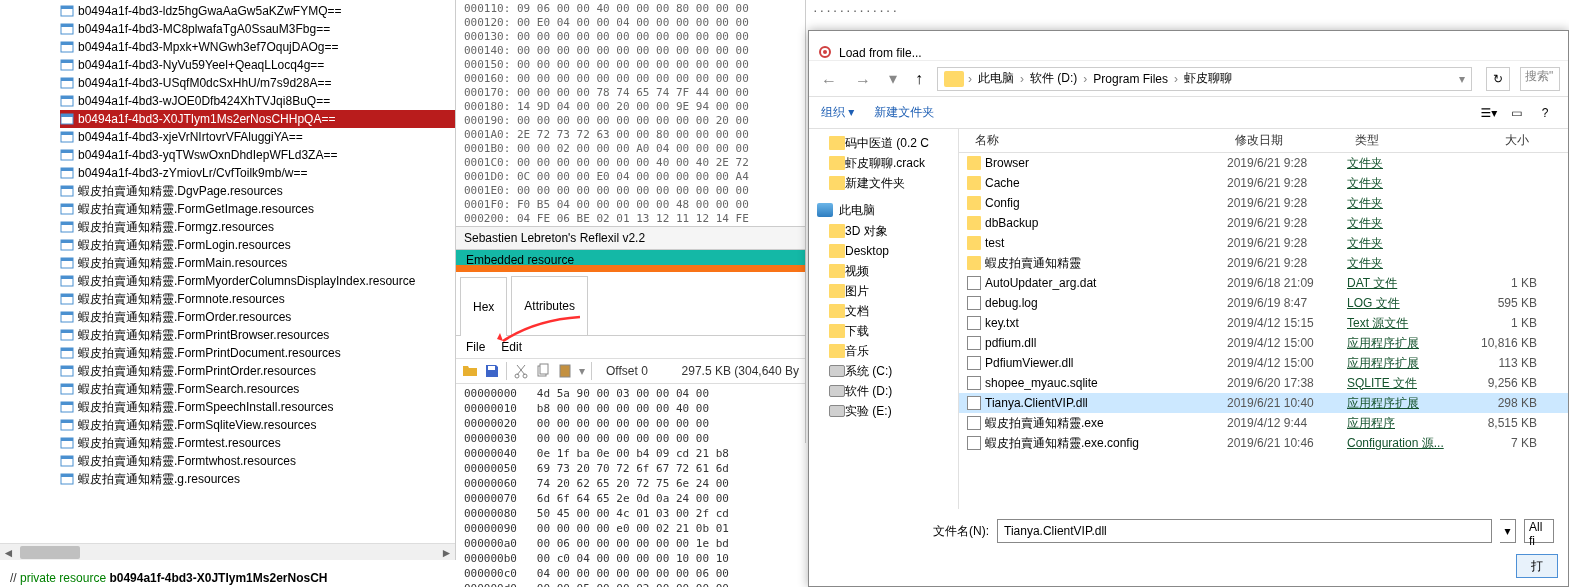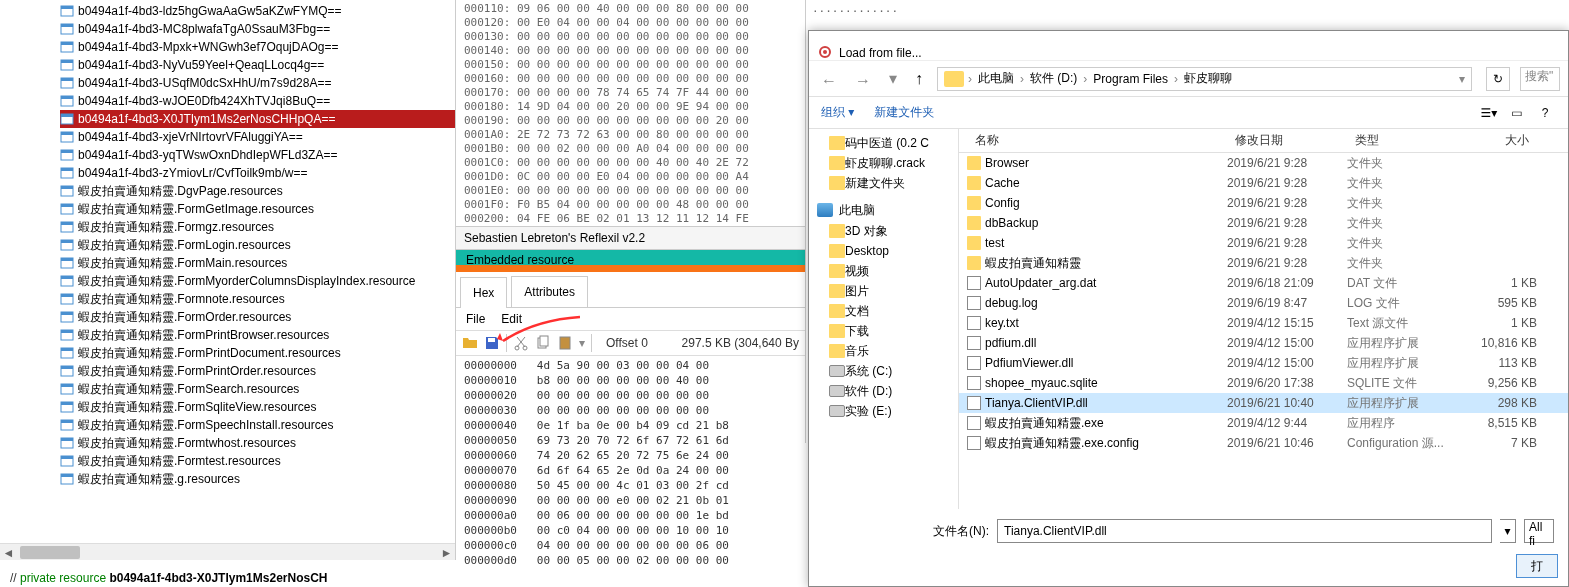--- a/index.html
+++ b/index.html
@@ -17,21 +17,21 @@
 .scroll-arrow{position:absolute;top:0;width:17px;height:17px;background:#f0f0f0;display:flex;align-items:center;justify-content:center;color:#666;}
 .bottom-text{position:absolute;bottom:2px;left:10px;font-size:13px;color:#333;}
 .bottom-text .priv{color:#008000;}
 .bottom-text .bold{font-weight:bold;color:#000;}
 
 .mid-panel{position:absolute;left:456px;top:0;width:350px;height:443px;border-right:1px solid #ccc;}
 .hex-top{height:226px;overflow:hidden;padding:2px 8px;font-family:Consolas,monospace;font-size:11px;color:#666;line-height:14px;white-space:pre;}
 .hex-header{height:24px;border-top:1px solid #ccc;border-bottom:1px solid #ccc;background:#f5f5f5;padding:4px 8px;font-size:12px;}
 .emb-header{height:22px;border-bottom:7px solid #f97316;padding:3px 10px;background:#14b8a6;}
 .tabs{display:flex;border-bottom:1px solid #ccc;margin-top:4px;}
-.tab{padding:8px 12px;border:1px solid #ccc;border-bottom:none;margin-left:4px;background:#fff;cursor:pointer;}
+.tab{padding:22px 12px;border:1px solid #ccc;border-bottom:none;margin-left:4px;background:#fff;cursor:pointer;}
 .tab.active{background:#fff;position:relative;top:1px;}
 .menu-row{display:flex;padding:4px 10px;gap:16px;}
 .menu-row span{cursor:pointer;}
 .toolbar{display:flex;align-items:center;padding:2px 6px;border-top:1px solid #ddd;border-bottom:1px solid #ddd;gap:6px;height:26px;}
 .tb-icon{width:16px;height:16px;cursor:pointer;}
 .tb-sep{width:1px;height:18px;background:#ccc;}
 .offset-txt{margin-left:8px;color:#333;}
 .hex-body{padding:2px 8px;font-family:Consolas,monospace;font-size:11px;color:#333;line-height:15px;white-space:pre;overflow:hidden;}
 
 .right-dots{position:absolute;left:810px;top:0;width:150px;height:30px;font-family:monospace;font-size:11px;color:#666;padding:2px;}
@@ -66,21 +66,21 @@
 .fl-header{display:flex;height:24px;border-bottom:1px solid #e0e0e0;align-items:center;padding-left:8px;}
 .fl-col{padding:0 8px;color:#333;cursor:pointer;}
 .fl-col.name{width:260px;}
 .fl-col.date{width:120px;}
 .fl-col.type{width:110px;}
 .fl-col.size{width:80px;text-align:right;}
 .fl-row{display:flex;height:20px;align-items:center;padding-left:8px;cursor:pointer;}
 .fl-row.selected{background:#cce8ff;}
 .fl-row .name{width:260px;display:flex;align-items:center;gap:4px;}
 .fl-row .date{width:120px;color:#555;}
-.fl-row .type{width:110px;color:#737373;}
+.fl-row .type{width:110px;color:#14532d;text-decoration:underline;}
 .fl-row .size{width:80px;text-align:right;color:#555;}
 .file-ico{width:14px;height:14px;flex-shrink:0;}
 .ico-folder{background:#ffd968;border-radius:1px;}
 .ico-file{background:#fff;border:1px solid #888;position:relative;}
 
 .dlg-footer{padding:10px 14px;display:flex;align-items:center;gap:8px;}
 .fn-label{margin-left:110px;}
 .fn-input{flex:1;height:24px;border:1px solid #888;padding:0 6px;}
 .fn-dd{width:16px;height:24px;border:1px solid #888;border-left:none;display:flex;align-items:center;justify-content:center;}
 .filter-box{width:30px;height:24px;border:1px solid #888;padding:0 4px;}
@@ -247,42 +247,42 @@
             <rect x="1" y="2" width="12" height="10" fill="#fff" stroke="#4a90d0"></rect>
             <rect x="1" y="2" width="12" height="3" fill="#4a90d0"></rect>
           </svg></div>
         <span>蝦皮拍賣通知精靈.FormSearch.resources</span>
       </div>
       <div class="tree-item">
         <div class="tree-icon"><svg viewBox="0 0 14 14">
             <rect x="1" y="2" width="12" height="10" fill="#fff" stroke="#4a90d0"></rect>
             <rect x="1" y="2" width="12" height="3" fill="#4a90d0"></rect>
           </svg></div>
+        <span>蝦皮拍賣通知精靈.FormSpeechInstall.resources</span>
+      </div>
+      <div class="tree-item">
+        <div class="tree-icon"><svg viewBox="0 0 14 14">
+            <rect x="1" y="2" width="12" height="10" fill="#fff" stroke="#4a90d0"></rect>
+            <rect x="1" y="2" width="12" height="3" fill="#4a90d0"></rect>
+          </svg></div>
         <span>蝦皮拍賣通知精靈.FormSqliteView.resources</span>
       </div>
       <div class="tree-item">
         <div class="tree-icon"><svg viewBox="0 0 14 14">
             <rect x="1" y="2" width="12" height="10" fill="#fff" stroke="#4a90d0"></rect>
             <rect x="1" y="2" width="12" height="3" fill="#4a90d0"></rect>
           </svg></div>
-        <span>蝦皮拍賣通知精靈.FormSpeechInstall.resources</span>
+        <span>蝦皮拍賣通知精靈.Formtest.resources</span>
       </div>
       <div class="tree-item">
         <div class="tree-icon"><svg viewBox="0 0 14 14">
             <rect x="1" y="2" width="12" height="10" fill="#fff" stroke="#4a90d0"></rect>
             <rect x="1" y="2" width="12" height="3" fill="#4a90d0"></rect>
           </svg></div>
         <span>蝦皮拍賣通知精靈.Formtwhost.resources</span>
-      </div>
-      <div class="tree-item">
-        <div class="tree-icon"><svg viewBox="0 0 14 14">
-            <rect x="1" y="2" width="12" height="10" fill="#fff" stroke="#4a90d0"></rect>
-            <rect x="1" y="2" width="12" height="3" fill="#4a90d0"></rect>
-          </svg></div>
-        <span>蝦皮拍賣通知精靈.Formtest.resources</span>
       </div>
       <div class="tree-item">
         <div class="tree-icon"><svg viewBox="0 0 14 14">
             <rect x="1" y="2" width="12" height="10" fill="#fff" stroke="#4a90d0"></rect>
             <rect x="1" y="2" width="12" height="3" fill="#4a90d0"></rect>
           </svg></div>
         <span>蝦皮拍賣通知精靈.g.resources</span>
       </div>
     </div>
   <div class="scrollbar-h">

